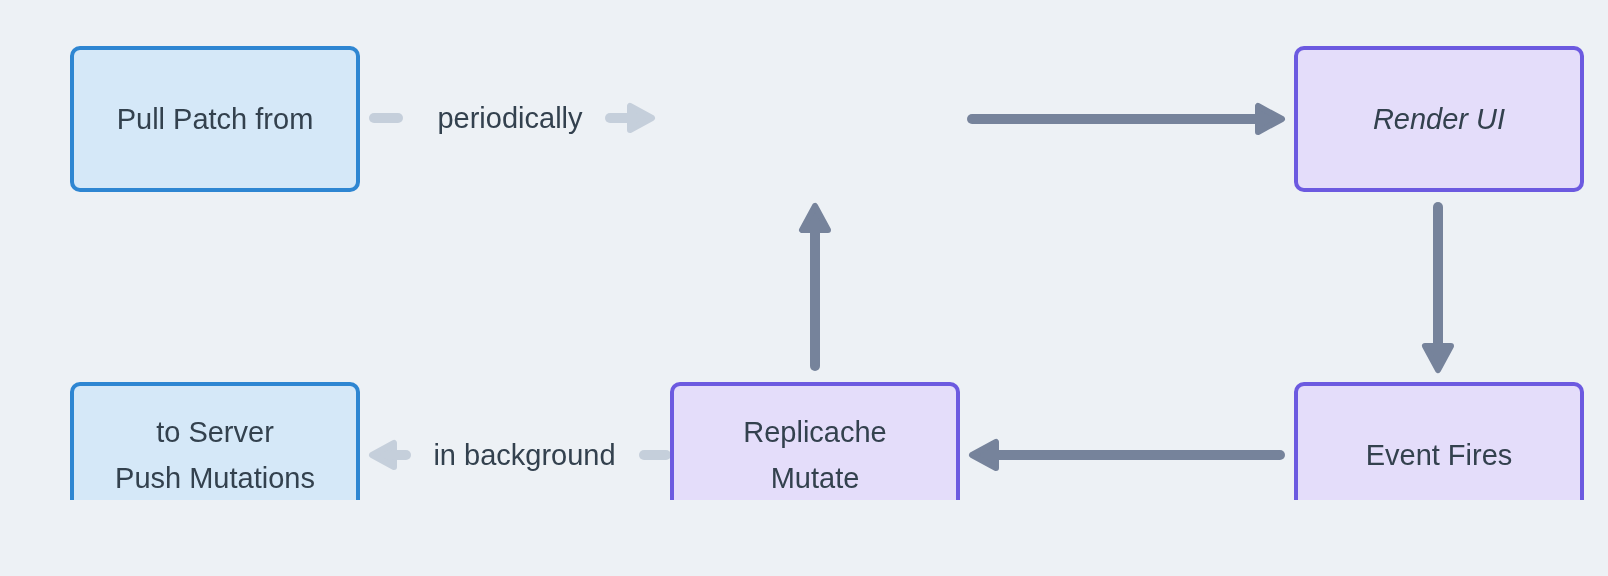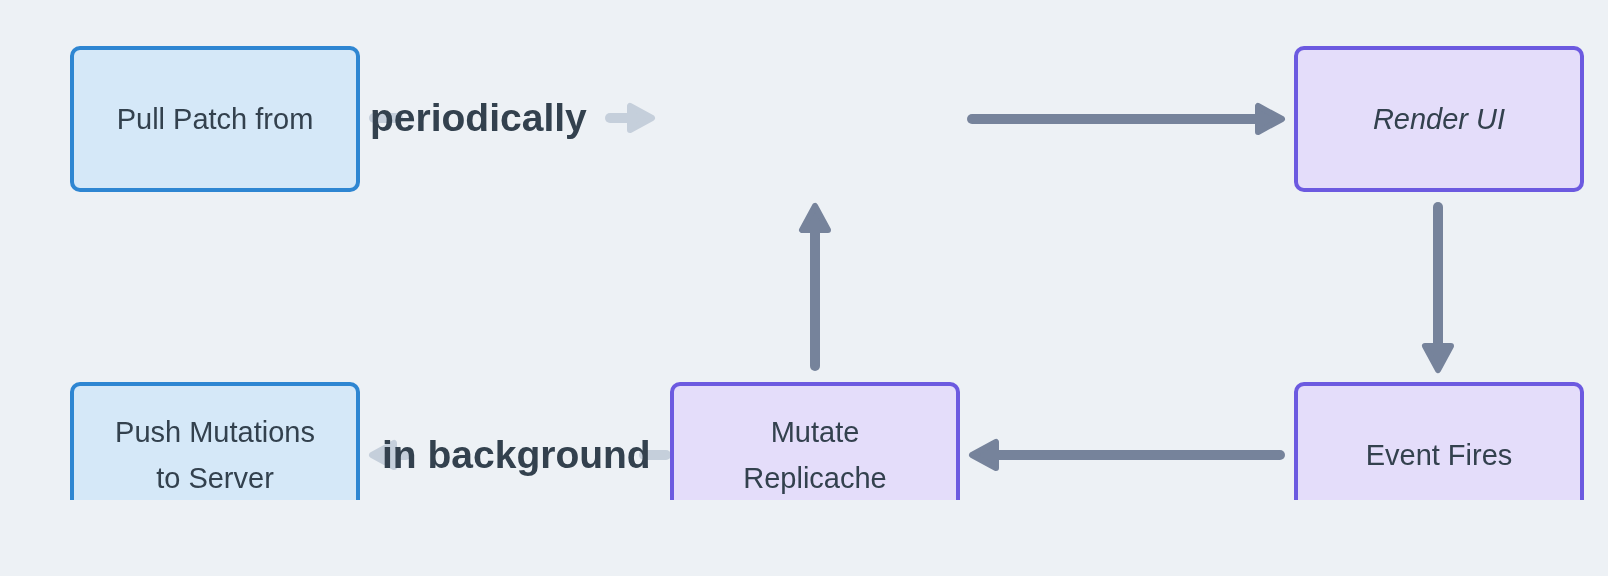--- a/index.html
+++ b/index.html
@@ -48,25 +48,25 @@
     text-align: center;
     font-size: 29px;
     line-height: 46px;
     font-weight: 500;
     color: var(--text);
   }
   .node.blue   { background: var(--blue-fill);   border-color: var(--blue-border); }
   .node.purple { background: var(--purple-fill); border-color: var(--purple-border); }
   .edge-label {
     position: absolute;
-    font-size: 39px;
+    font-size: 29px;
     line-height: 46px;
-    font-weight: 700;
+    font-weight: 400;
     color: var(--text);
-    text-align: left;
+    text-align: center;
   }
 </style>
 </head>
 <body>
 
 <div class="canvas">
 
   <svg class="arrows" viewBox="0 0 1608 576">
 
     <g>
@@ -107,28 +107,28 @@
   </div>
 
   <div class="edge-label" style="left:348px; top:95px; width:280px;">periodically</div>
 
 
   <div class="node purple" style="left:1272px; top:46px;font-style:italic;">
     <div>Render UI</div>
   </div>
 
   <div class="node blue" style="left:48px; top:382px;">
+    <div>to Server</div>
     <div>Push Mutations</div>
-    <div>to Server</div>
   </div>
 
   <div class="edge-label" style="left:360px; top:432px; width:285px;">in background</div>
 
   <div class="node purple" style="left:648px; top:382px;">
+    <div>Replicache</div>
     <div>Mutate</div>
-    <div>Replicache</div>
   </div>
 
   <div class="node purple" style="left:1272px; top:382px;">
     <div>Event Fires</div>
   </div>
 
 </div>
 
 </body></html>

